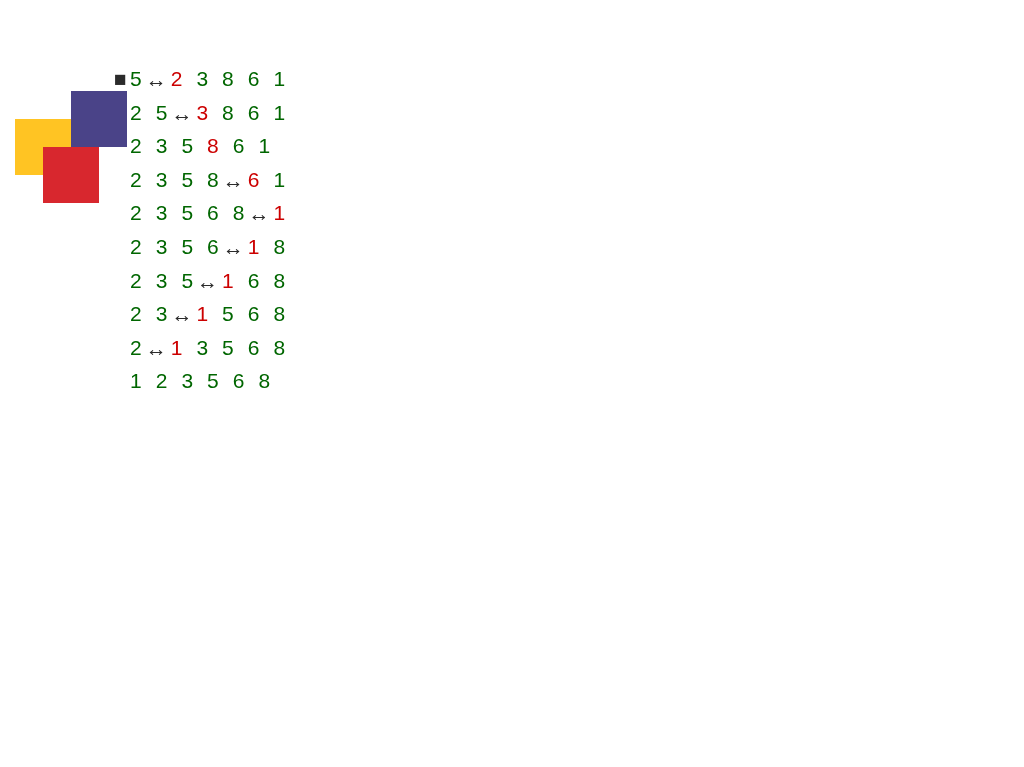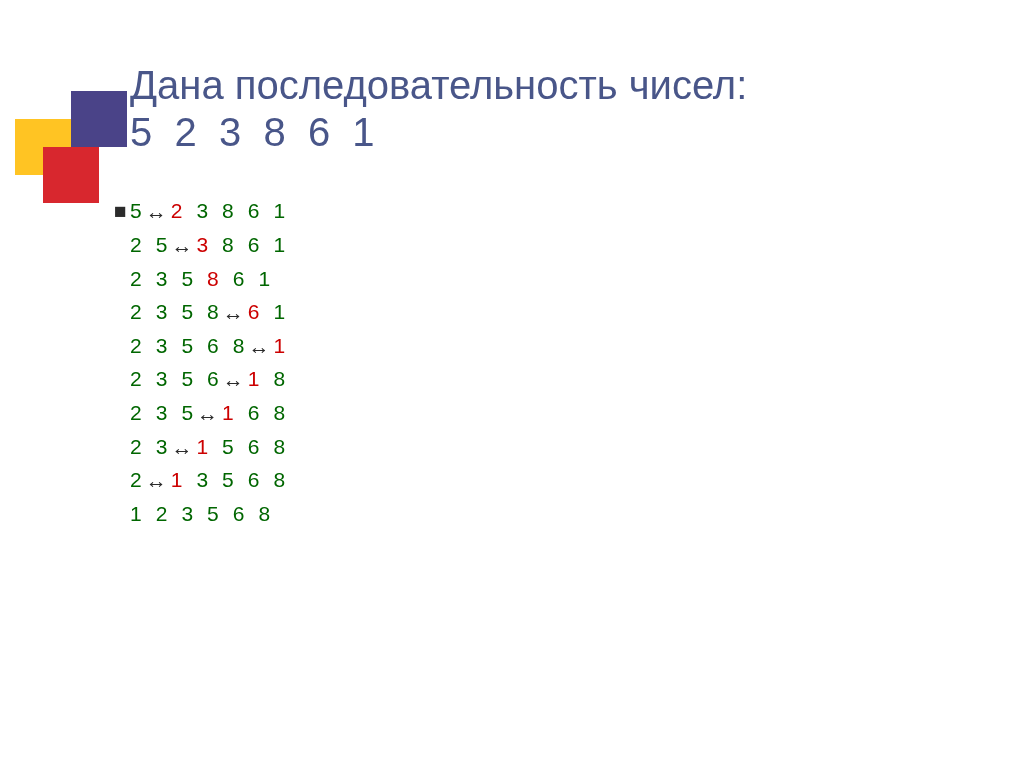--- a/index.html
+++ b/index.html
@@ -92,17 +92,15 @@
 
 </style>
 </head>
 <body>
 
 <div class="deco-yellow"></div>
 <div class="deco-red"></div>
 <div class="deco-purple"></div>
 
 <div class="slide">
-  <div class="title"><span>Дана последовательность чисел:</span>
-<span>5  2  3  8  6  1</span></div>
 
   <div class="content" id="rows-container"><span class="row"><span class="bullet">■</span><span class="num">5</span><span class="sps"></span><span class="arrow">↔</span><span class="sps"></span><span class="red">2</span><span class="sp"></span><span class="num">3</span><span class="sp"></span><span class="num">8</span><span class="sp"></span><span class="num">6</span><span class="sp"></span><span class="num">1</span></span><span class="row"><span class="num">2</span><span class="sp"></span><span class="num">5</span><span class="sps"></span><span class="arrow">↔</span><span class="sps"></span><span class="red">3</span><span class="sp"></span><span class="num">8</span><span class="sp"></span><span class="num">6</span><span class="sp"></span><span class="num">1</span></span><span class="row"><span class="num">2</span><span class="sp"></span><span class="num">3</span><span class="sp"></span><span class="num">5</span><span class="sp"></span><span class="red">8</span><span class="sp"></span><span class="num">6</span><span class="sp"></span><span class="num">1</span></span><span class="row"><span class="num">2</span><span class="sp"></span><span class="num">3</span><span class="sp"></span><span class="num">5</span><span class="sp"></span><span class="num">8</span><span class="sps"></span><span class="arrow">↔</span><span class="sps"></span><span class="red">6</span><span class="sp"></span><span class="num">1</span></span><span class="row"><span class="num">2</span><span class="sp"></span><span class="num">3</span><span class="sp"></span><span class="num">5</span><span class="sp"></span><span class="num">6</span><span class="sp"></span><span class="num">8</span><span class="sps"></span><span class="arrow">↔</span><span class="sps"></span><span class="red">1</span></span><span class="row"><span class="num">2</span><span class="sp"></span><span class="num">3</span><span class="sp"></span><span class="num">5</span><span class="sp"></span><span class="num">6</span><span class="sps"></span><span class="arrow">↔</span><span class="sps"></span><span class="red">1</span><span class="sp"></span><span class="num">8</span></span><span class="row"><span class="num">2</span><span class="sp"></span><span class="num">3</span><span class="sp"></span><span class="num">5</span><span class="sps"></span><span class="arrow">↔</span><span class="sps"></span><span class="red">1</span><span class="sp"></span><span class="num">6</span><span class="sp"></span><span class="num">8</span></span><span class="row"><span class="num">2</span><span class="sp"></span><span class="num">3</span><span class="sps"></span><span class="arrow">↔</span><span class="sps"></span><span class="red">1</span><span class="sp"></span><span class="num">5</span><span class="sp"></span><span class="num">6</span><span class="sp"></span><span class="num">8</span></span><span class="row"><span class="num">2</span><span class="sps"></span><span class="arrow">↔</span><span class="sps"></span><span class="red">1</span><span class="sp"></span><span class="num">3</span><span class="sp"></span><span class="num">5</span><span class="sp"></span><span class="num">6</span><span class="sp"></span><span class="num">8</span></span><span class="row"><span class="num">1</span><span class="sp"></span><span class="num">2</span><span class="sp"></span><span class="num">3</span><span class="sp"></span><span class="num">5</span><span class="sp"></span><span class="num">6</span><span class="sp"></span><span class="num">8</span></span></div>
 </div>
 
 </body></html>

